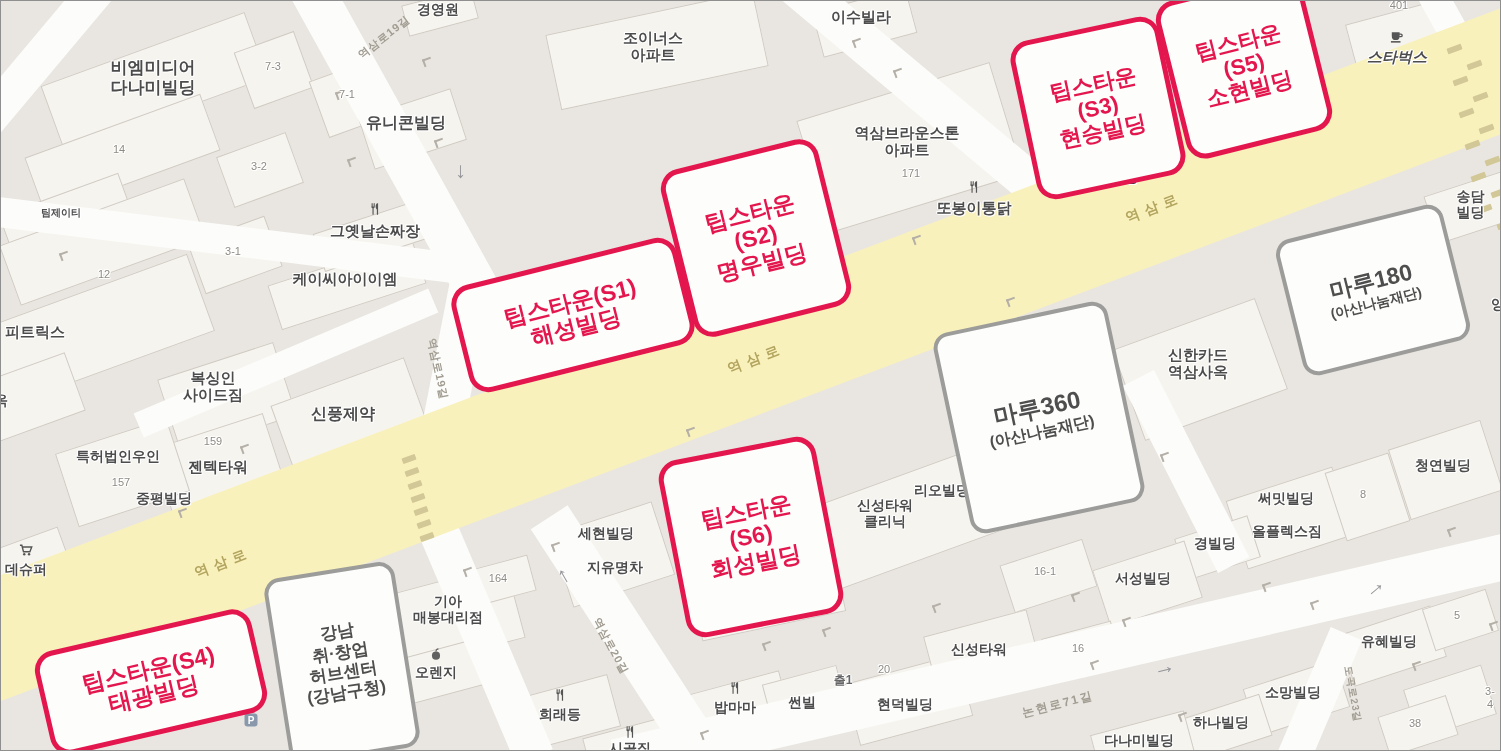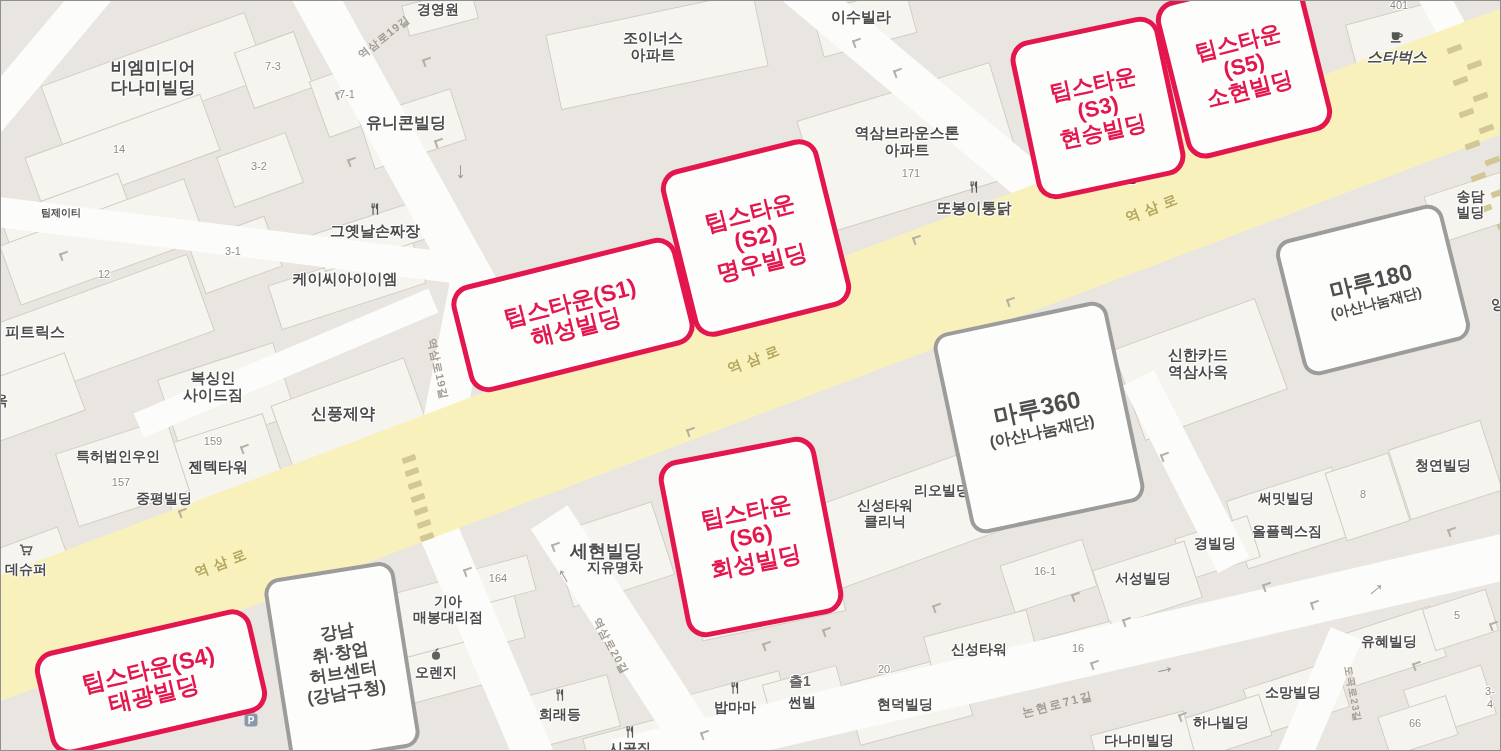--- a/index.html
+++ b/index.html
@@ -201,39 +201,39 @@
       </svg></div>
     <div class="abs lbl" style="left: 1197px; top: 362px; transform: translate(-50%, -50%); font-size: 15px;">신한카드
 역삼사옥</div>
     <div class="abs lbl" style="left: 941px; top: 489px; transform: translate(-50%, -50%); font-size: 14px;">리오빌딩</div>
     <div class="abs lbl" style="left: 884px; top: 512px; transform: translate(-50%, -50%); font-size: 14px;">신성타워
 클리닉</div>
     <div class="abs lbl" style="left: 1442px; top: 464px; transform: translate(-50%, -50%); font-size: 14px;">청연빌딩</div>
     <div class="abs lbl" style="left: 1285px; top: 497px; transform: translate(-50%, -50%); font-size: 14px;">써밋빌딩</div>
     <div class="abs lbl" style="left: 1286px; top: 530px; transform: translate(-50%, -50%); font-size: 14px;">올플렉스짐</div>
     <div class="abs lbl" style="left: 1214px; top: 542px; transform: translate(-50%, -50%); font-size: 14px;">경빌딩</div>
-    <div class="abs lbl" style="left: 605px; top: 532px; transform: translate(-50%, -50%); font-size: 18px; margin-top: 18px;">세현빌딩</div>
+    <div class="abs lbl" style="left: 605px; top: 532px; transform: translate(-50%, -50%); font-size: 14px;">세현빌딩</div>
     <div class="abs lbl" style="left: 614px; top: 566px; transform: translate(-50%, -50%); font-size: 14px;">지유명차</div>
     <div class="abs lbl" style="left: 447px; top: 608px; transform: translate(-50%, -50%); font-size: 14px;">기아
 매봉대리점</div>
     <div class="abs lbl" style="left: 435px; top: 671px; transform: translate(-50%, -50%); font-size: 14px;">오렌지</div>
     <div class="abs icon" style="left: 435px; top: 653px; transform: translate(-50%, -50%);"><svg width="13" height="13" viewBox="0 0 16 16">
         <circle cx="8" cy="10" r="5" fill="#606060"></circle>
         <path d="M8 5C8 3 9.2 1.8 11 1.8" stroke="#606060" stroke-width="1.6" fill="none"></path>
       </svg></div>
     <div class="abs lbl" style="left: 559px; top: 713px; transform: translate(-50%, -50%); font-size: 14px;">희래등</div>
     <div class="abs icon" style="left: 559px; top: 694px; transform: translate(-50%, -50%);"><svg width="13" height="13" viewBox="0 0 16 16">
         <path fill="#555" d="M3.5 1v4.2c0 1 .6 1.7 1.4 1.9V15h1.4V7.1C7.1 6.9 7.7 6.2 7.7 5.2V1H6.6v4H5.8V1H4.7v4H4V1H3.5zm7.6 0C9.8 1 8.8 2.8 8.8 5c0 1.7.6 3.1 1.5 3.6V15h1.5V1h-.7z"></path>
       </svg></div>
     <div class="abs lbl" style="left: 734px; top: 706px; transform: translate(-50%, -50%); font-size: 14px;">밥마마</div>
     <div class="abs icon" style="left: 734px; top: 687px; transform: translate(-50%, -50%);"><svg width="13" height="13" viewBox="0 0 16 16">
         <path fill="#555" d="M3.5 1v4.2c0 1 .6 1.7 1.4 1.9V15h1.4V7.1C7.1 6.9 7.7 6.2 7.7 5.2V1H6.6v4H5.8V1H4.7v4H4V1H3.5zm7.6 0C9.8 1 8.8 2.8 8.8 5c0 1.7.6 3.1 1.5 3.6V15h1.5V1h-.7z"></path>
       </svg></div>
     <div class="abs lbl" style="left: 801px; top: 701px; transform: translate(-50%, -50%); font-size: 14px;">썬빌</div>
-    <div class="abs lbl" style="left: 799px; top: 680px; transform: translate(-50%, -50%); font-size: 14px; color: rgb(102, 102, 102);">출1</div>
+    <div class="abs lbl" style="left: 842px; top: 680px; transform: translate(-50%, -50%); font-size: 12px; color: rgb(102, 102, 102);">출1</div>
     <div class="abs lbl" style="left: 904px; top: 703px; transform: translate(-50%, -50%); font-size: 14px;">현덕빌딩</div>
     <div class="abs lbl" style="left: 978px; top: 648px; transform: translate(-50%, -50%); font-size: 14px;">신성타워</div>
     <div class="abs lbl" style="left: 1142px; top: 577px; transform: translate(-50%, -50%); font-size: 14px;">서성빌딩</div>
     <div class="abs lbl" style="left: 1388px; top: 640px; transform: translate(-50%, -50%); font-size: 14px;">유혜빌딩</div>
     <div class="abs lbl" style="left: 1292px; top: 691px; transform: translate(-50%, -50%); font-size: 14px;">소망빌딩</div>
     <div class="abs lbl" style="left: 1220px; top: 721px; transform: translate(-50%, -50%); font-size: 14px;">하나빌딩</div>
     <div class="abs lbl" style="left: 1138px; top: 739px; transform: translate(-50%, -50%); font-size: 14px;">다나미빌딩</div>
     <div class="abs lbl" style="left: 629px; top: 747px; transform: translate(-50%, -50%); font-size: 14px;">시골집</div>
     <div class="abs icon" style="left: 629px; top: 731px; transform: translate(-50%, -50%);"><svg width="13" height="13" viewBox="0 0 16 16">
         <path fill="#555" d="M3.5 1v4.2c0 1 .6 1.7 1.4 1.9V15h1.4V7.1C7.1 6.9 7.7 6.2 7.7 5.2V1H6.6v4H5.8V1H4.7v4H4V1H3.5zm7.6 0C9.8 1 8.8 2.8 8.8 5c0 1.7.6 3.1 1.5 3.6V15h1.5V1h-.7z"></path>
@@ -249,21 +249,21 @@
     <div class="abs lbl num" style="left: 910px; top: 172px; transform: translate(-50%, -50%); font-size: 11px;">171</div>
     <div class="abs lbl num" style="left: 212px; top: 440px; transform: translate(-50%, -50%); font-size: 11px;">159</div>
     <div class="abs lbl num" style="left: 120px; top: 481px; transform: translate(-50%, -50%); font-size: 11px;">157</div>
     <div class="abs lbl num" style="left: 497px; top: 577px; transform: translate(-50%, -50%); font-size: 11px;">164</div>
     <div class="abs lbl num" style="left: 1398px; top: 4px; transform: translate(-50%, -50%); font-size: 11px;">401</div>
     <div class="abs lbl num" style="left: 1044px; top: 570px; transform: translate(-50%, -50%); font-size: 11px;">16-1</div>
     <div class="abs lbl num" style="left: 1077px; top: 647px; transform: translate(-50%, -50%); font-size: 11px;">16</div>
     <div class="abs lbl num" style="left: 883px; top: 668px; transform: translate(-50%, -50%); font-size: 11px;">20</div>
     <div class="abs lbl num" style="left: 1362px; top: 493px; transform: translate(-50%, -50%); font-size: 11px;">8</div>
     <div class="abs lbl num" style="left: 1456px; top: 614px; transform: translate(-50%, -50%); font-size: 11px;">5</div>
-    <div class="abs lbl num" style="left: 1414px; top: 722px; transform: translate(-50%, -50%); font-size: 11px;">66</div>
+    <div class="abs lbl num" style="left: 1414px; top: 722px; transform: translate(-50%, -50%); font-size: 11px;">38</div>
     <div class="abs lbl num" style="left: 1489px; top: 697px; transform: translate(-50%, -50%); font-size: 11px;">3-4</div>
     <div class="abs arrow" style="left: 463px; top: 171px; transform: translate(-50%, -50%) rotate(90deg);">→</div>
     <div class="abs arrow" style="left: 560px; top: 577px; transform: translate(-50%, -50%) rotate(-120deg);">→</div>
     <div class="abs arrow" style="left: 1163px; top: 666px; transform: translate(-50%, -50%) rotate(-13deg);">→</div>
     <div class="abs arrow" style="left: 1373px; top: 586px; transform: translate(-50%, -50%) rotate(-40deg);">→</div>
     <div class="abs badge" style="left: 250px; top: 719px; transform: translate(-50%, -50%);">P</div>
     <div class="abs co co-gray" style="left: 1286px; top: 219px; width: 172px; height: 140px; transform: rotate(-14deg);"><div style="font-size: 23px;">마루180</div><div style="font-size: 14px;">(아산나눔재단)</div></div>
     <div class="abs co co-gray" style="left: 949px; top: 313.5px; width: 178px; height: 205px; transform: rotate(-12deg);"><div style="font-size: 24px;">마루360</div><div style="font-size: 16px;">(아산나눔재단)</div></div>
     <div class="abs co co-gray" style="left: 275px; top: 568px; width: 132px; height: 188px; transform: rotate(-9deg);"><div style="font-size: 17px;">강남</div><div style="font-size: 17px;">취·창업</div><div style="font-size: 17px;">허브센터</div><div style="font-size: 17px;">(강남구청)</div></div>
     <div class="abs co co-red" style="left: 456px; top: 259px; width: 232px; height: 110px; transform: rotate(-14deg); font-size: 23px;"><div>팁스타운(S1)

